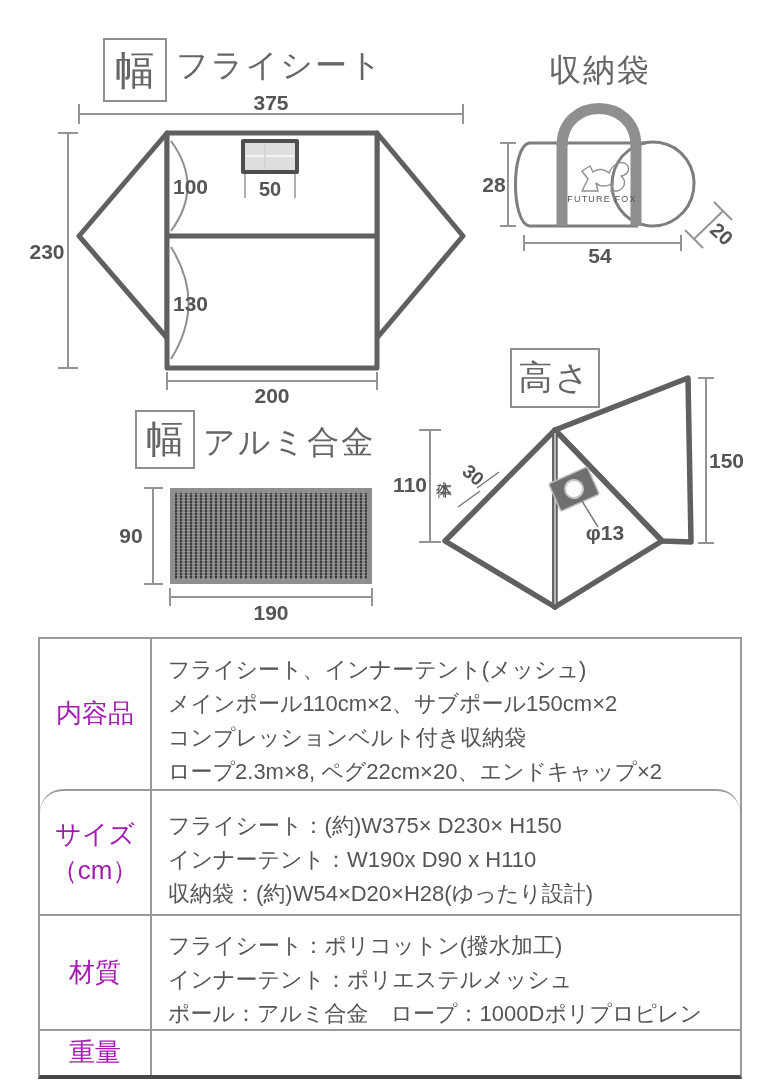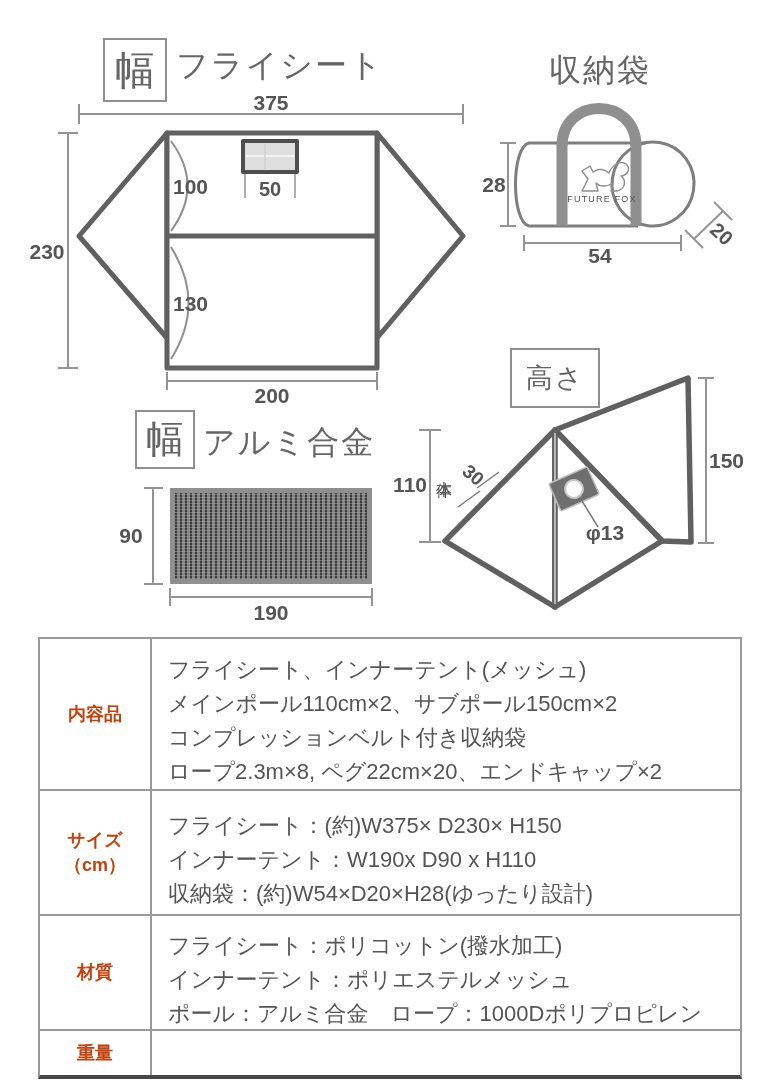--- a/index.html
+++ b/index.html
@@ -3,42 +3,42 @@
 <meta charset="utf-8">
 <style>
   html,body{margin:0;padding:0;background:#ffffff;}
   .stage{position:relative;width:773px;height:1080px;background:#fff;overflow:hidden;
          font-family:"Liberation Sans",sans-serif;color:#555;}
   .layer{position:absolute;left:0;top:0;}
   .tagbox{position:absolute;border:2px solid #8f8f8f;display:flex;align-items:center;justify-content:center;
           color:#666;background:#fff;z-index:2;}
   .tagbox.w1{left:103px;top:38px;width:60px;height:60px;font-size:40px;}
   .tagbox.w2{left:135px;top:410px;width:56px;height:55px;font-size:38px;}
-  .tagbox.h1{left:510px;top:348px;width:86px;height:56px;font-size:27px;letter-spacing:2px;}
+  .tagbox.h1{left:510px;top:348px;width:86px;height:56px;font-size:34px;letter-spacing:2px;}
   .sec-title{position:absolute;color:#666;z-index:2;letter-spacing:2px;}
   .t-fly{left:176px;top:44px;font-size:32px;}
   .t-bag{left:549px;top:49px;font-size:32px;}
   .t-inner{left:203px;top:421px;font-size:32px;}
   .vtext{position:absolute;writing-mode:vertical-rl;text-orientation:upright;
          font-size:16px;color:#555;letter-spacing:2px;z-index:2;}
   .mesh{position:absolute;left:170px;top:488px;width:202px;height:96px;box-sizing:border-box;
         border:5px solid #8f8f8f;z-index:2;
         background:
           repeating-linear-gradient(0deg, rgba(160,160,160,.45) 0 1px, rgba(40,40,40,.15) 1px 3px),
           repeating-linear-gradient(90deg, #3e3e3e 0 2px, #919191 2px 5px);}
   
   .spec{position:absolute;left:38px;top:637px;width:700px;z-index:2;
         border:2px solid #9a9a9a;border-bottom:4px solid #474747;background:#fff;}
   .srow{display:flex;border-top:2px solid #9a9a9a;}
   .srow:first-child{border-top:none;}
   .slabel{width:110px;flex:0 0 110px;border-right:2px solid #9a9a9a;display:flex;flex-direction:column;
-          align-items:center;justify-content:center;font-size:18px;color:#c2410c;line-height:1.35;font-weight:bold;}
+          align-items:center;justify-content:center;font-size:26px;color:#a21caf;line-height:1.35;}
   .scontent{flex:1;display:flex;flex-direction:column;justify-content:center;
             padding:20px 6px 6px 16px;font-size:22px;color:#555;line-height:34px;}
-  .r1{height:150px;} .r2{height:123px;} .r3{height:113px;} .r4{height:44px;}
+  .r1{height:150px;} .r2{height:123px;border-radius:23px;} .r3{height:113px;} .r4{height:44px;}
   svg text{fill:#555;}
   .dimnum{font-family:"Liberation Sans",sans-serif;font-weight:bold;}
 </style>
 </head>
 <body>
 
 <div class="stage">
 
   <div class="tagbox w1">
     <span>幅</span>

